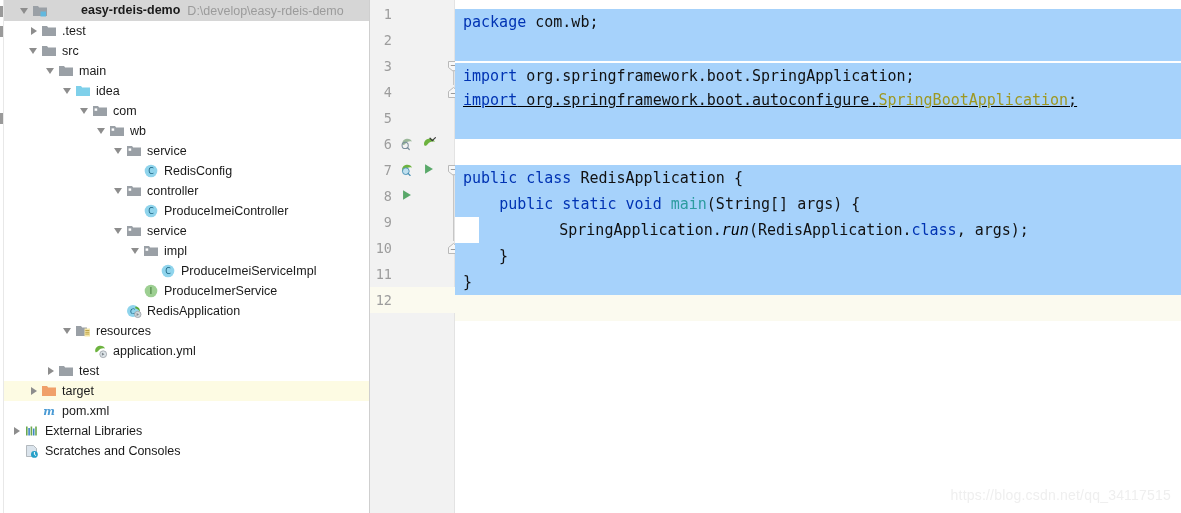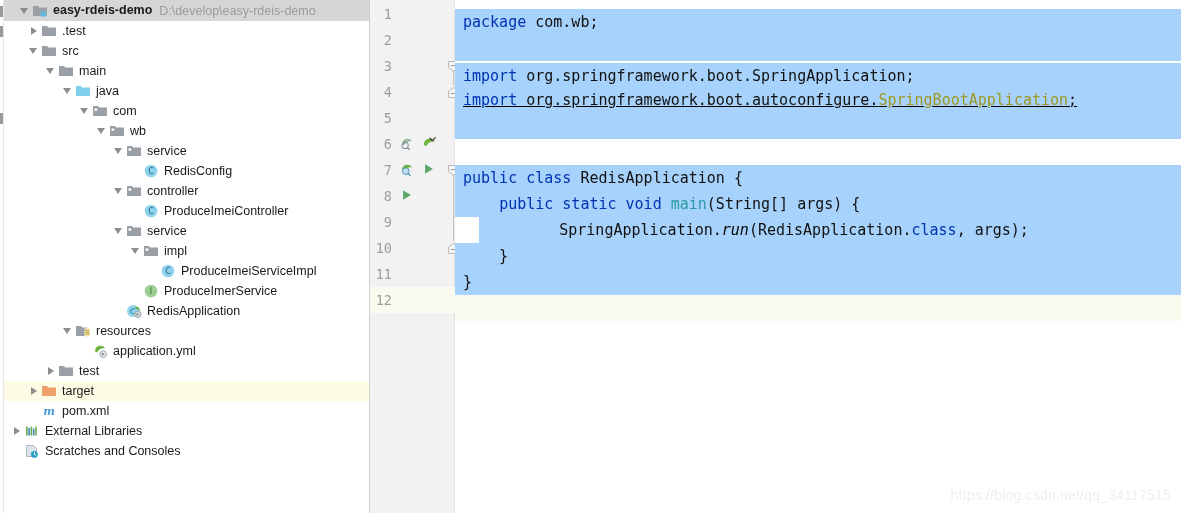--- a/index.html
+++ b/index.html
@@ -91,21 +91,21 @@
   .ico {
     width: 17px; height: 16px;
     flex: 0 0 17px;
     margin-right: 4px;
     position: relative;
     display: inline-block;
   }
   .ico svg { display: block; }
 
   .label { font-size: 12.5px; line-height: 1; }
-  .label.bold { font-weight: bold; }
+  .label.bold { font-weight: bold; margin-left: 28px; }
   .path-label { color: #9b9b9b; margin-left: 7px; font-size: 12.5px; }
 
   
   .editor-area {
     flex: 1 1 auto;
     height: 100%;
     position: relative;
     background: #ffffff;
     display: flex;
   }
@@ -242,21 +242,21 @@
           <span class="label">main</span>
         </div>
         <div class="row">
           <div style="width: 57px; flex: 0 0 57px;"></div>
           <div class="arrow expanded"></div>
           <span class="ico">
             <svg width="16" height="16" viewBox="0 0 16 16">
               <path d="M1 3h5l1.2 1.6H15V13H1z" fill="#7fd0ea"></path>
             </svg>
           </span>
-          <span class="label">java</span>
+          <span class="label">idea</span>
         </div>
         <div class="row">
           <div style="width: 74px; flex: 0 0 74px;"></div>
           <div class="arrow expanded"></div>
           <span class="ico">
             <svg width="16" height="16" viewBox="0 0 16 16">
               <path d="M1 3h5l1.2 1.6H15V13H1z" fill="#9aa0a6"></path>
               <rect x="2.6" y="5.4" width="2.6" height="2.4" fill="#ffffff"></rect>
             </svg>
           </span>

